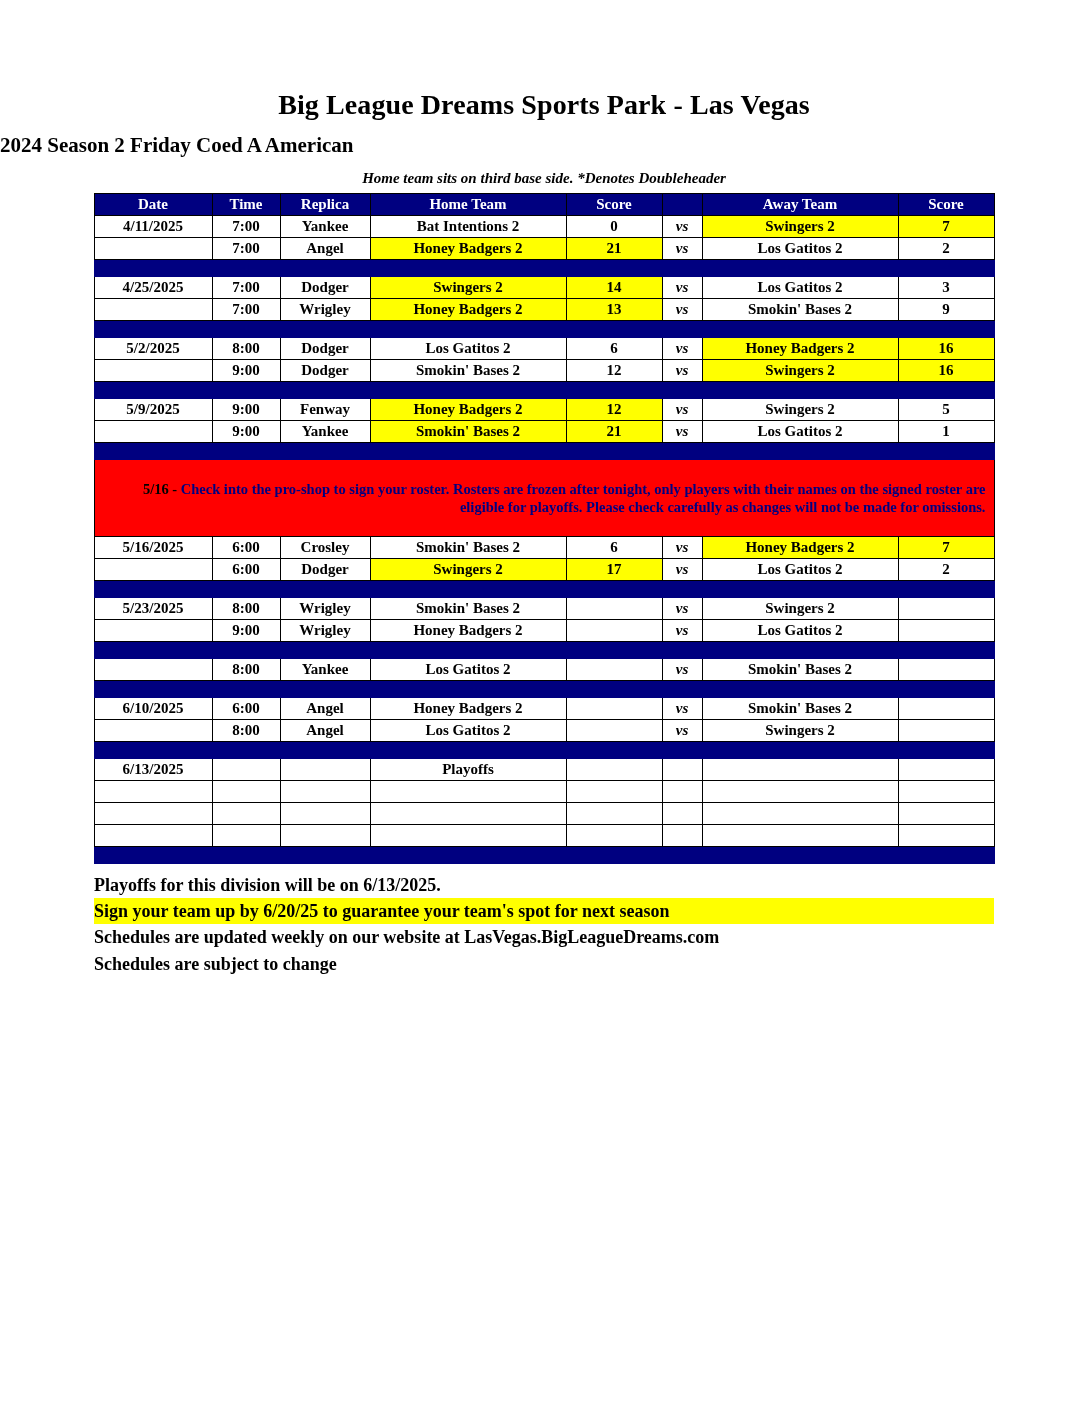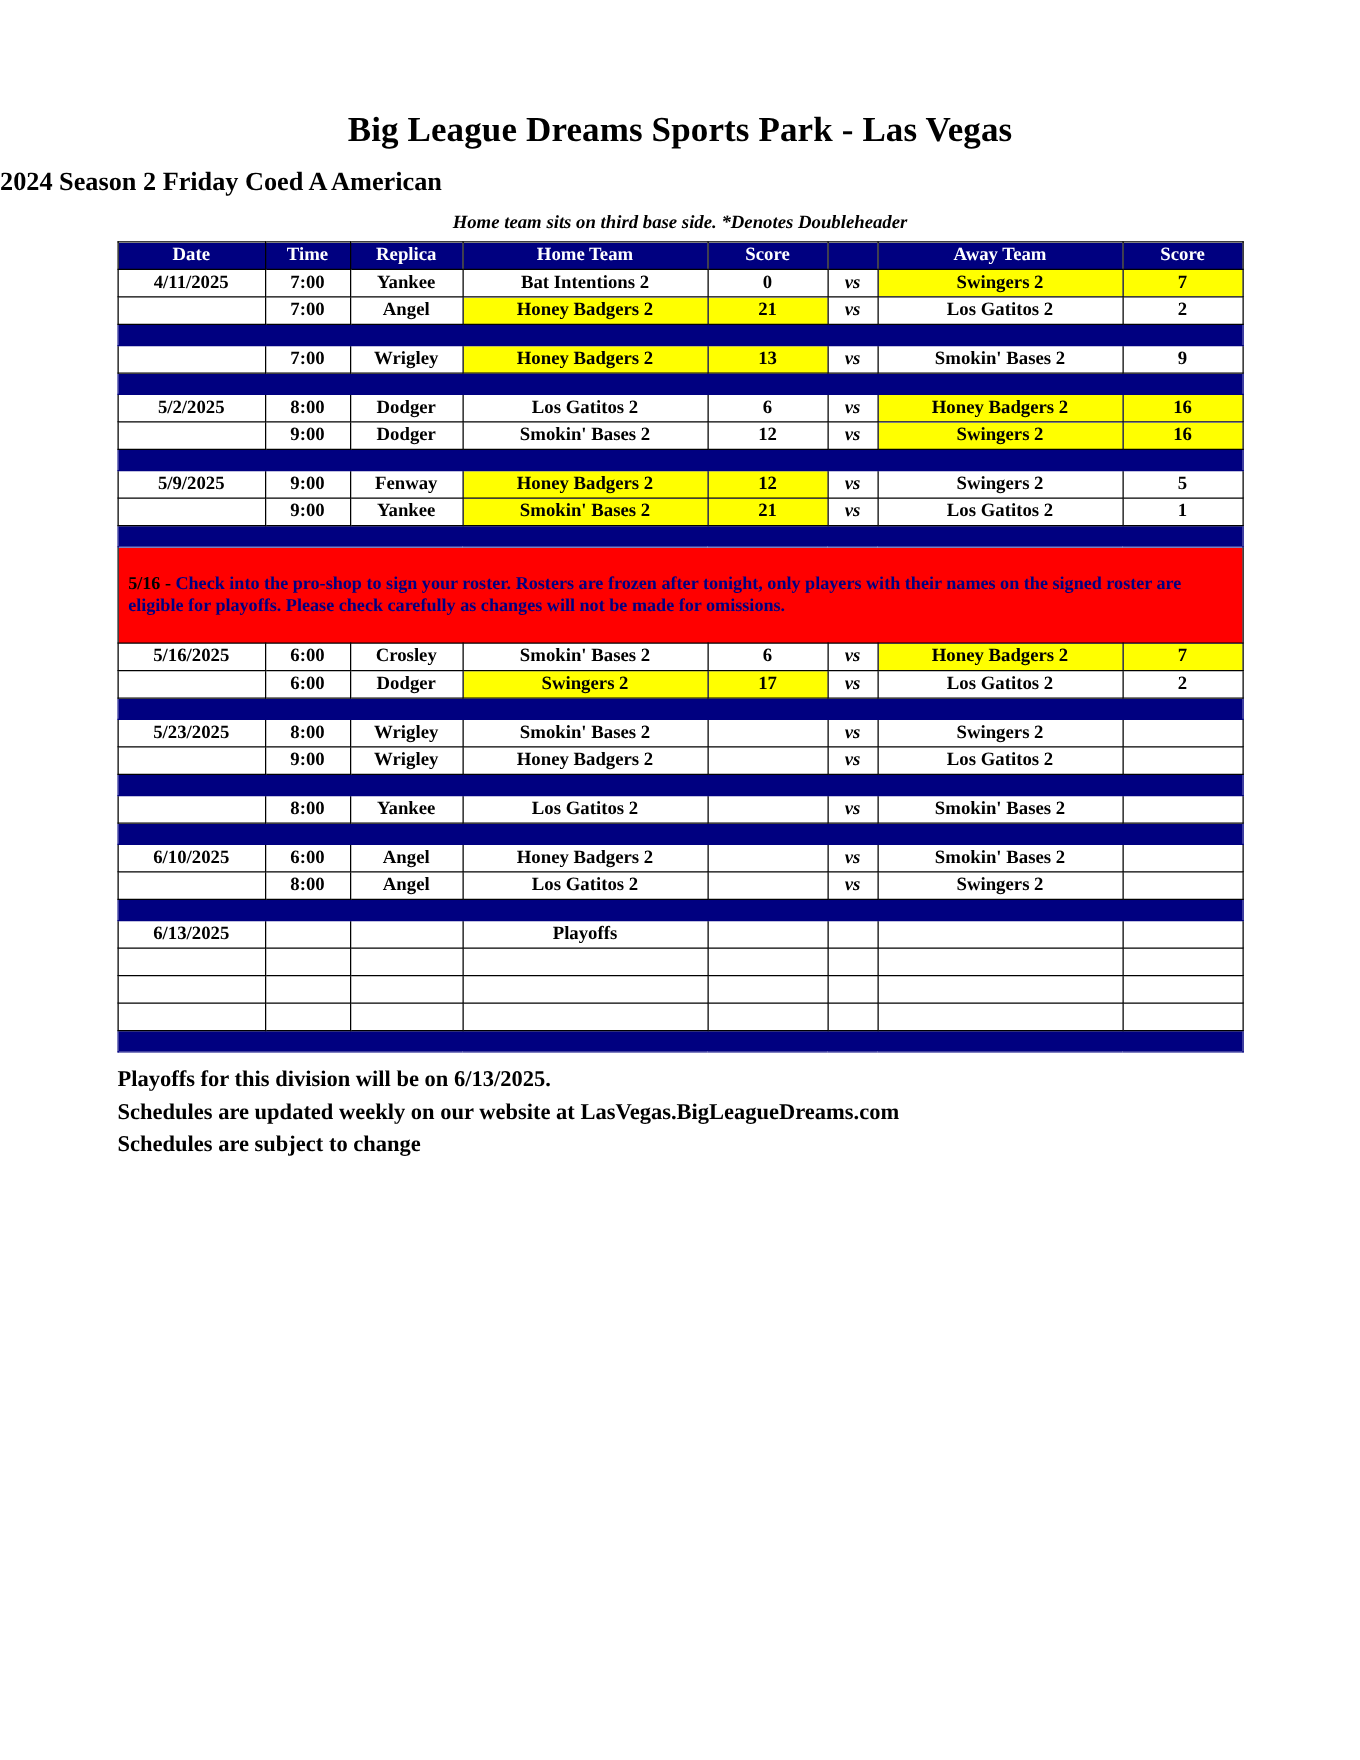--- a/index.html
+++ b/index.html
@@ -88,21 +88,21 @@
   }
   tr.banner td {
     background: #ff0000;
     color: #000080;
     font-size: 14.5px;
     font-weight: bold;
     height: auto;
     padding: 20px 8px;
     white-space: normal;
     line-height: 1.25;
-    text-align: left;
+    text-align: right;
   }
   tr.empty td {
     height: 21px;
   }
   .footer {
     width: 900px;
     margin: 0 auto;
     margin-top: 8px;
   }
   .footer div {
@@ -165,20 +165,30 @@
           <td class="hl">Honey Badgers 2</td>
           <td class="hl">21</td>
           <td class=" vs">vs</td>
           <td>Los Gatitos 2</td>
           <td>2</td>
         </tr>
         <tr class="spacer">
           <td colspan="8"></td>
         </tr>
         <tr>
+          <td>4/25/2025</td>
+          <td>7:00</td>
+          <td>Dodger</td>
+          <td class="hl">Swingers 2</td>
+          <td class="hl">14</td>
+          <td class=" vs">vs</td>
+          <td>Los Gatitos 2</td>
+          <td>3</td>
+        </tr>
+        <tr>
           <td>&nbsp;</td>
           <td>7:00</td>
           <td>Wrigley</td>
           <td class="hl">Honey Badgers 2</td>
           <td class="hl">13</td>
           <td class=" vs">vs</td>
           <td>Smokin' Bases 2</td>
           <td>9</td>
         </tr>
         <tr class="spacer">
@@ -356,17 +366,18 @@
           <td>&nbsp;</td>
         </tr>
         <tr class="spacer">
           <td colspan="8"></td>
         </tr>
       </tbody>
   </table>
 
   <div class="footer">
     <div>Playoffs for this division will be on 6/13/2025.</div>
+    <div class="yellow">Sign your team up by 6/20/25 to guarantee your team's spot for next season</div>
     <div>Schedules are updated weekly on our website at LasVegas.BigLeagueDreams.com</div>
     <div>Schedules are subject to change</div>
   </div>
 
 </div>
 
 </body></html>

